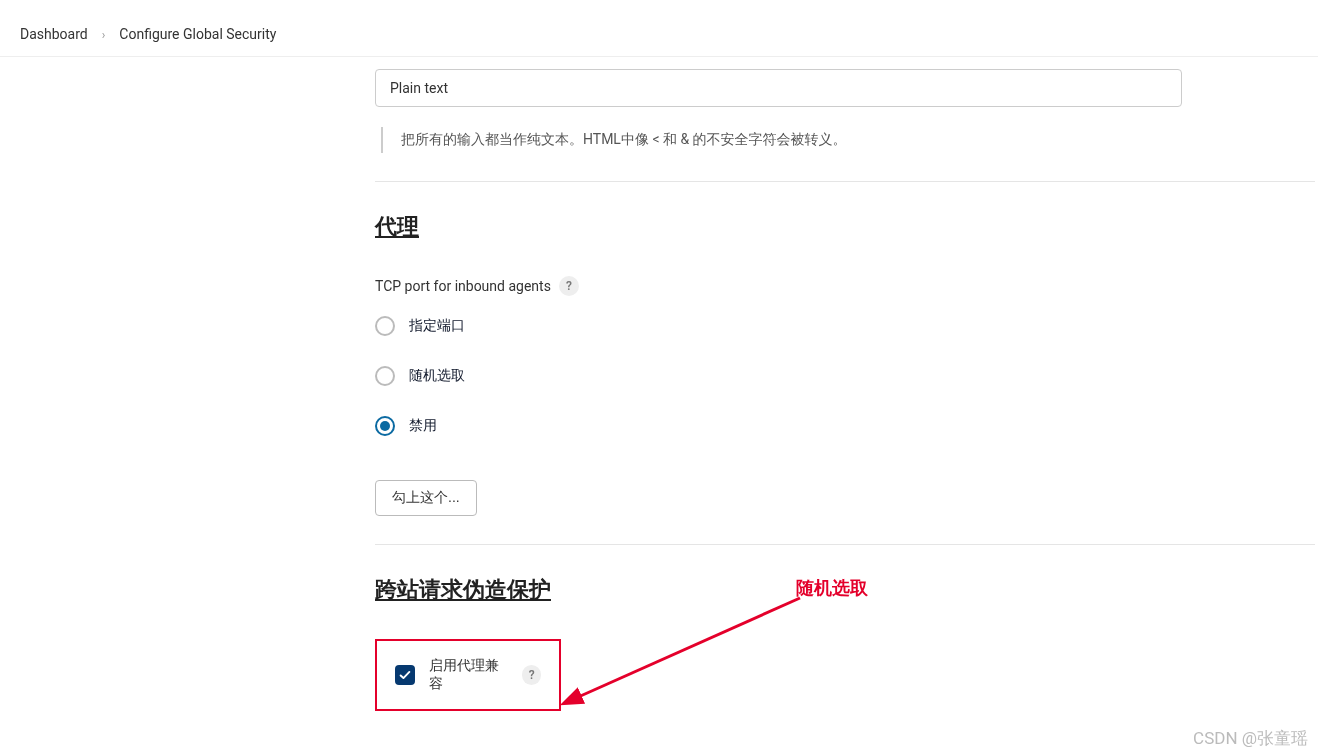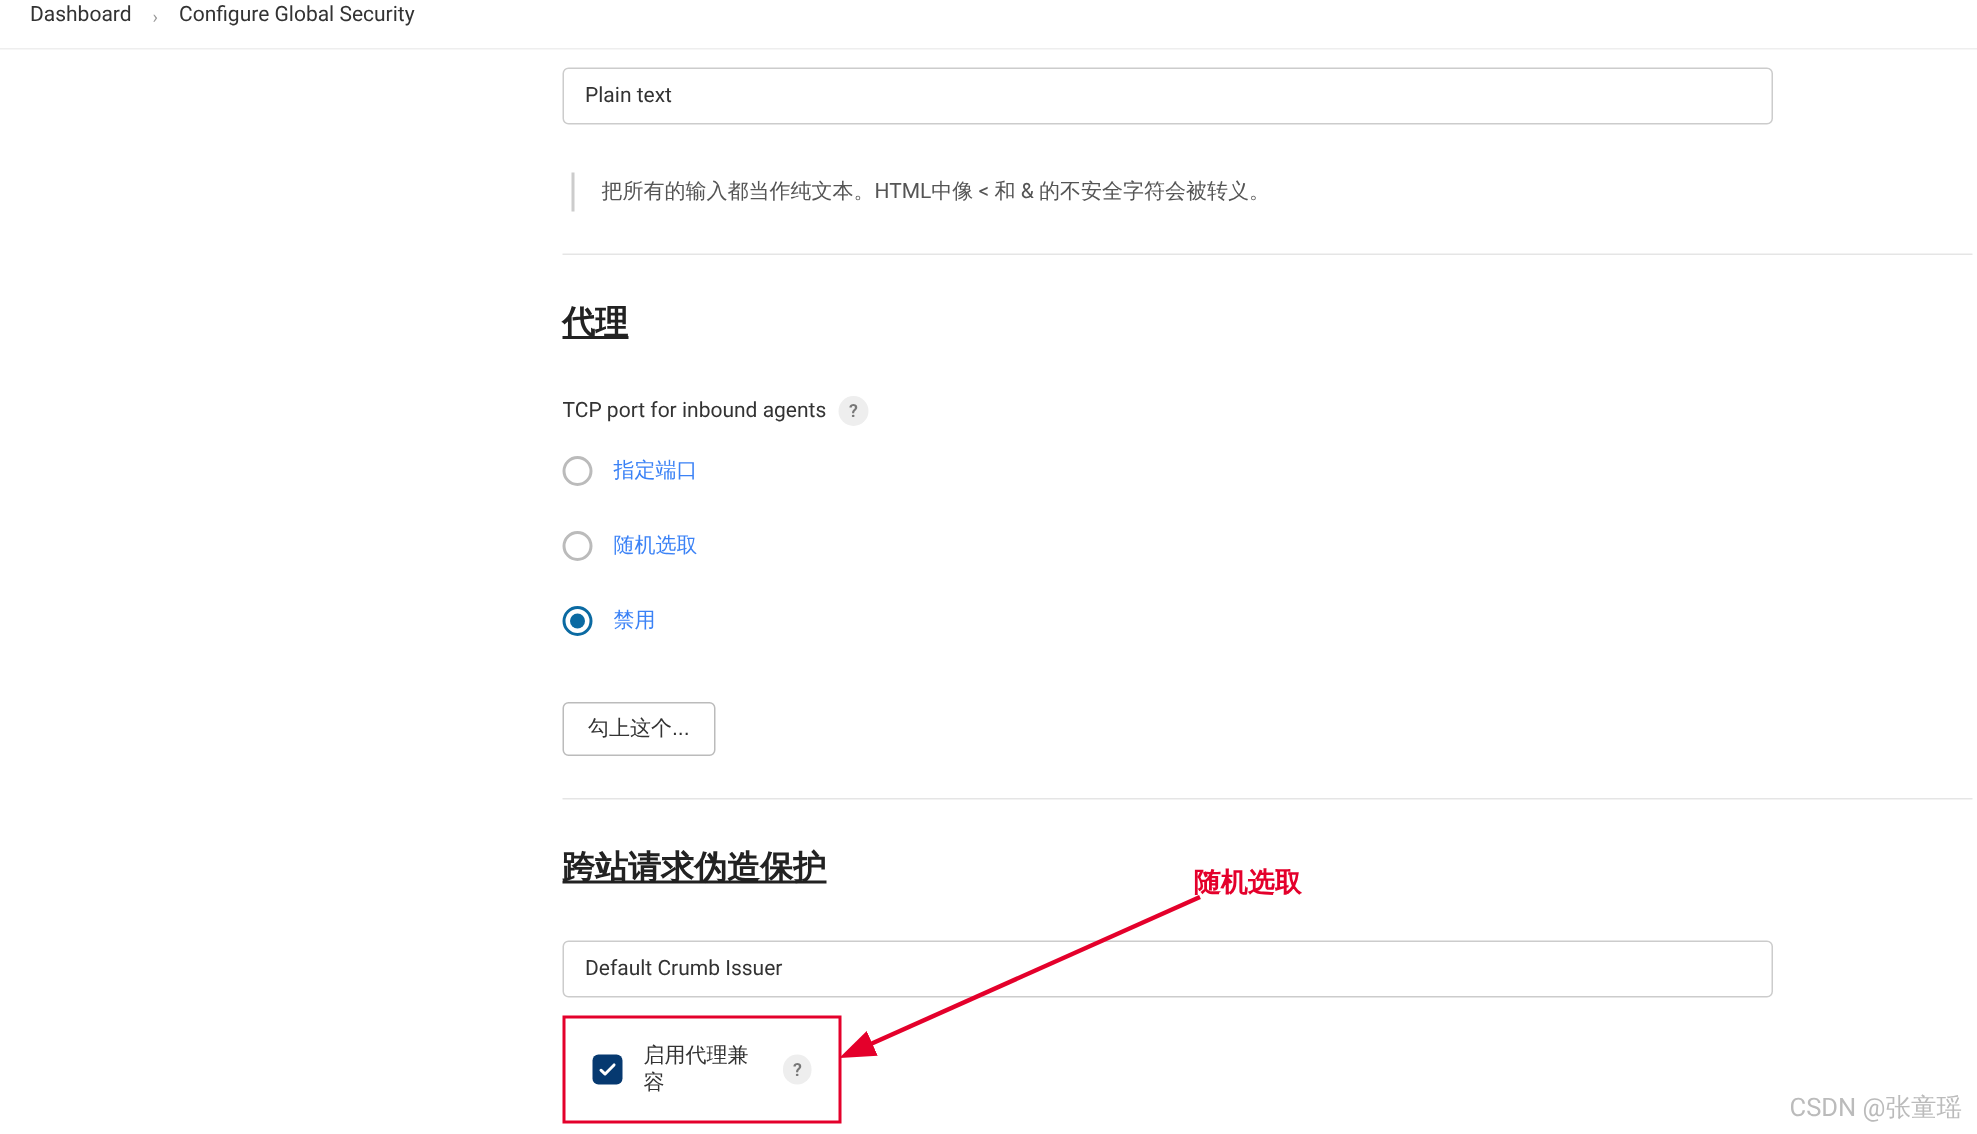--- a/index.html
+++ b/index.html
@@ -10,21 +10,21 @@
     background: #fff;
     width: 1318px;
     height: 756px;
     overflow: hidden;
     position: relative;
   }
   .breadcrumb {
     display: flex;
     align-items: flex-end;
     gap: 14px;
-    padding: 2px 20px 14px 20px;
+    padding: 26px 20px 14px 20px;
     border-bottom: 1px solid #eee;
     font-size: 14px;
   }
   .breadcrumb a { color: #333; text-decoration: none; cursor: pointer; }
   .breadcrumb .sep { color: #999; font-size: 12px; }
   .main {
     margin-left: 375px;
     padding-top: 12px;
   }
   .select-box {
@@ -32,21 +32,21 @@
     border-radius: 4px;
     padding: 10px 14px;
     width: 807px;
     font-size: 14px;
     color: #333;
     background: #fff;
     cursor: pointer;
   }
   .help-block {
     border-left: 2px solid #ccc;
-    margin: 32px 0 0 6px;
+    margin: 20px 0 0 6px;
     padding: 4px 0 4px 18px;
     color: #555;
     font-size: 14px;
     width: 920px;
   }
   .divider {
     height: 1px;
     background: #e5e5e5;
     margin: 28px 0 30px 0;
     width: 940px;
@@ -96,21 +96,21 @@
   }
   .radio.selected {
     border-color: #0b6aa2;
   }
   .radio.selected::after {
     content: "";
     width: 10px; height: 10px;
     background: #0b6aa2;
     border-radius: 50%;
   }
-  .radio-label { color: #3b82f6; font-size: 14px; }
+  .radio-label { color: #0f172a; font-size: 14px; }
   .btn {
     border: 1px solid #bbb;
     background: #fff;
     border-radius: 4px;
     padding: 8px 16px;
     font-size: 14px;
     color: #333;
     cursor: pointer;
     margin-top: 14px;
   }
@@ -198,21 +198,20 @@
     <span class="radio-label">禁用</span>
   </div>
 
   <button class="btn">勾上这个...</button>
 
   <div class="divider"></div>
 
   <h2 class="section">跨站请求伪造保护</h2>
 
 
-  <div class="select-box">Default Crumb Issuer</div>
 
   <div class="highlight-box">
     <div class="checkbox-row">
       <span class="checkbox">
         <svg viewBox="0 0 16 16">
           <path d="M3 8.5 L6.2 11.5 L13 4.5" stroke="#fff" stroke-width="2.2" fill="none" stroke-linecap="round" stroke-linejoin="round"></path>
         </svg>
       </span>
       <span>启用代理兼容</span>
       <span class="help-icon">?</span>

